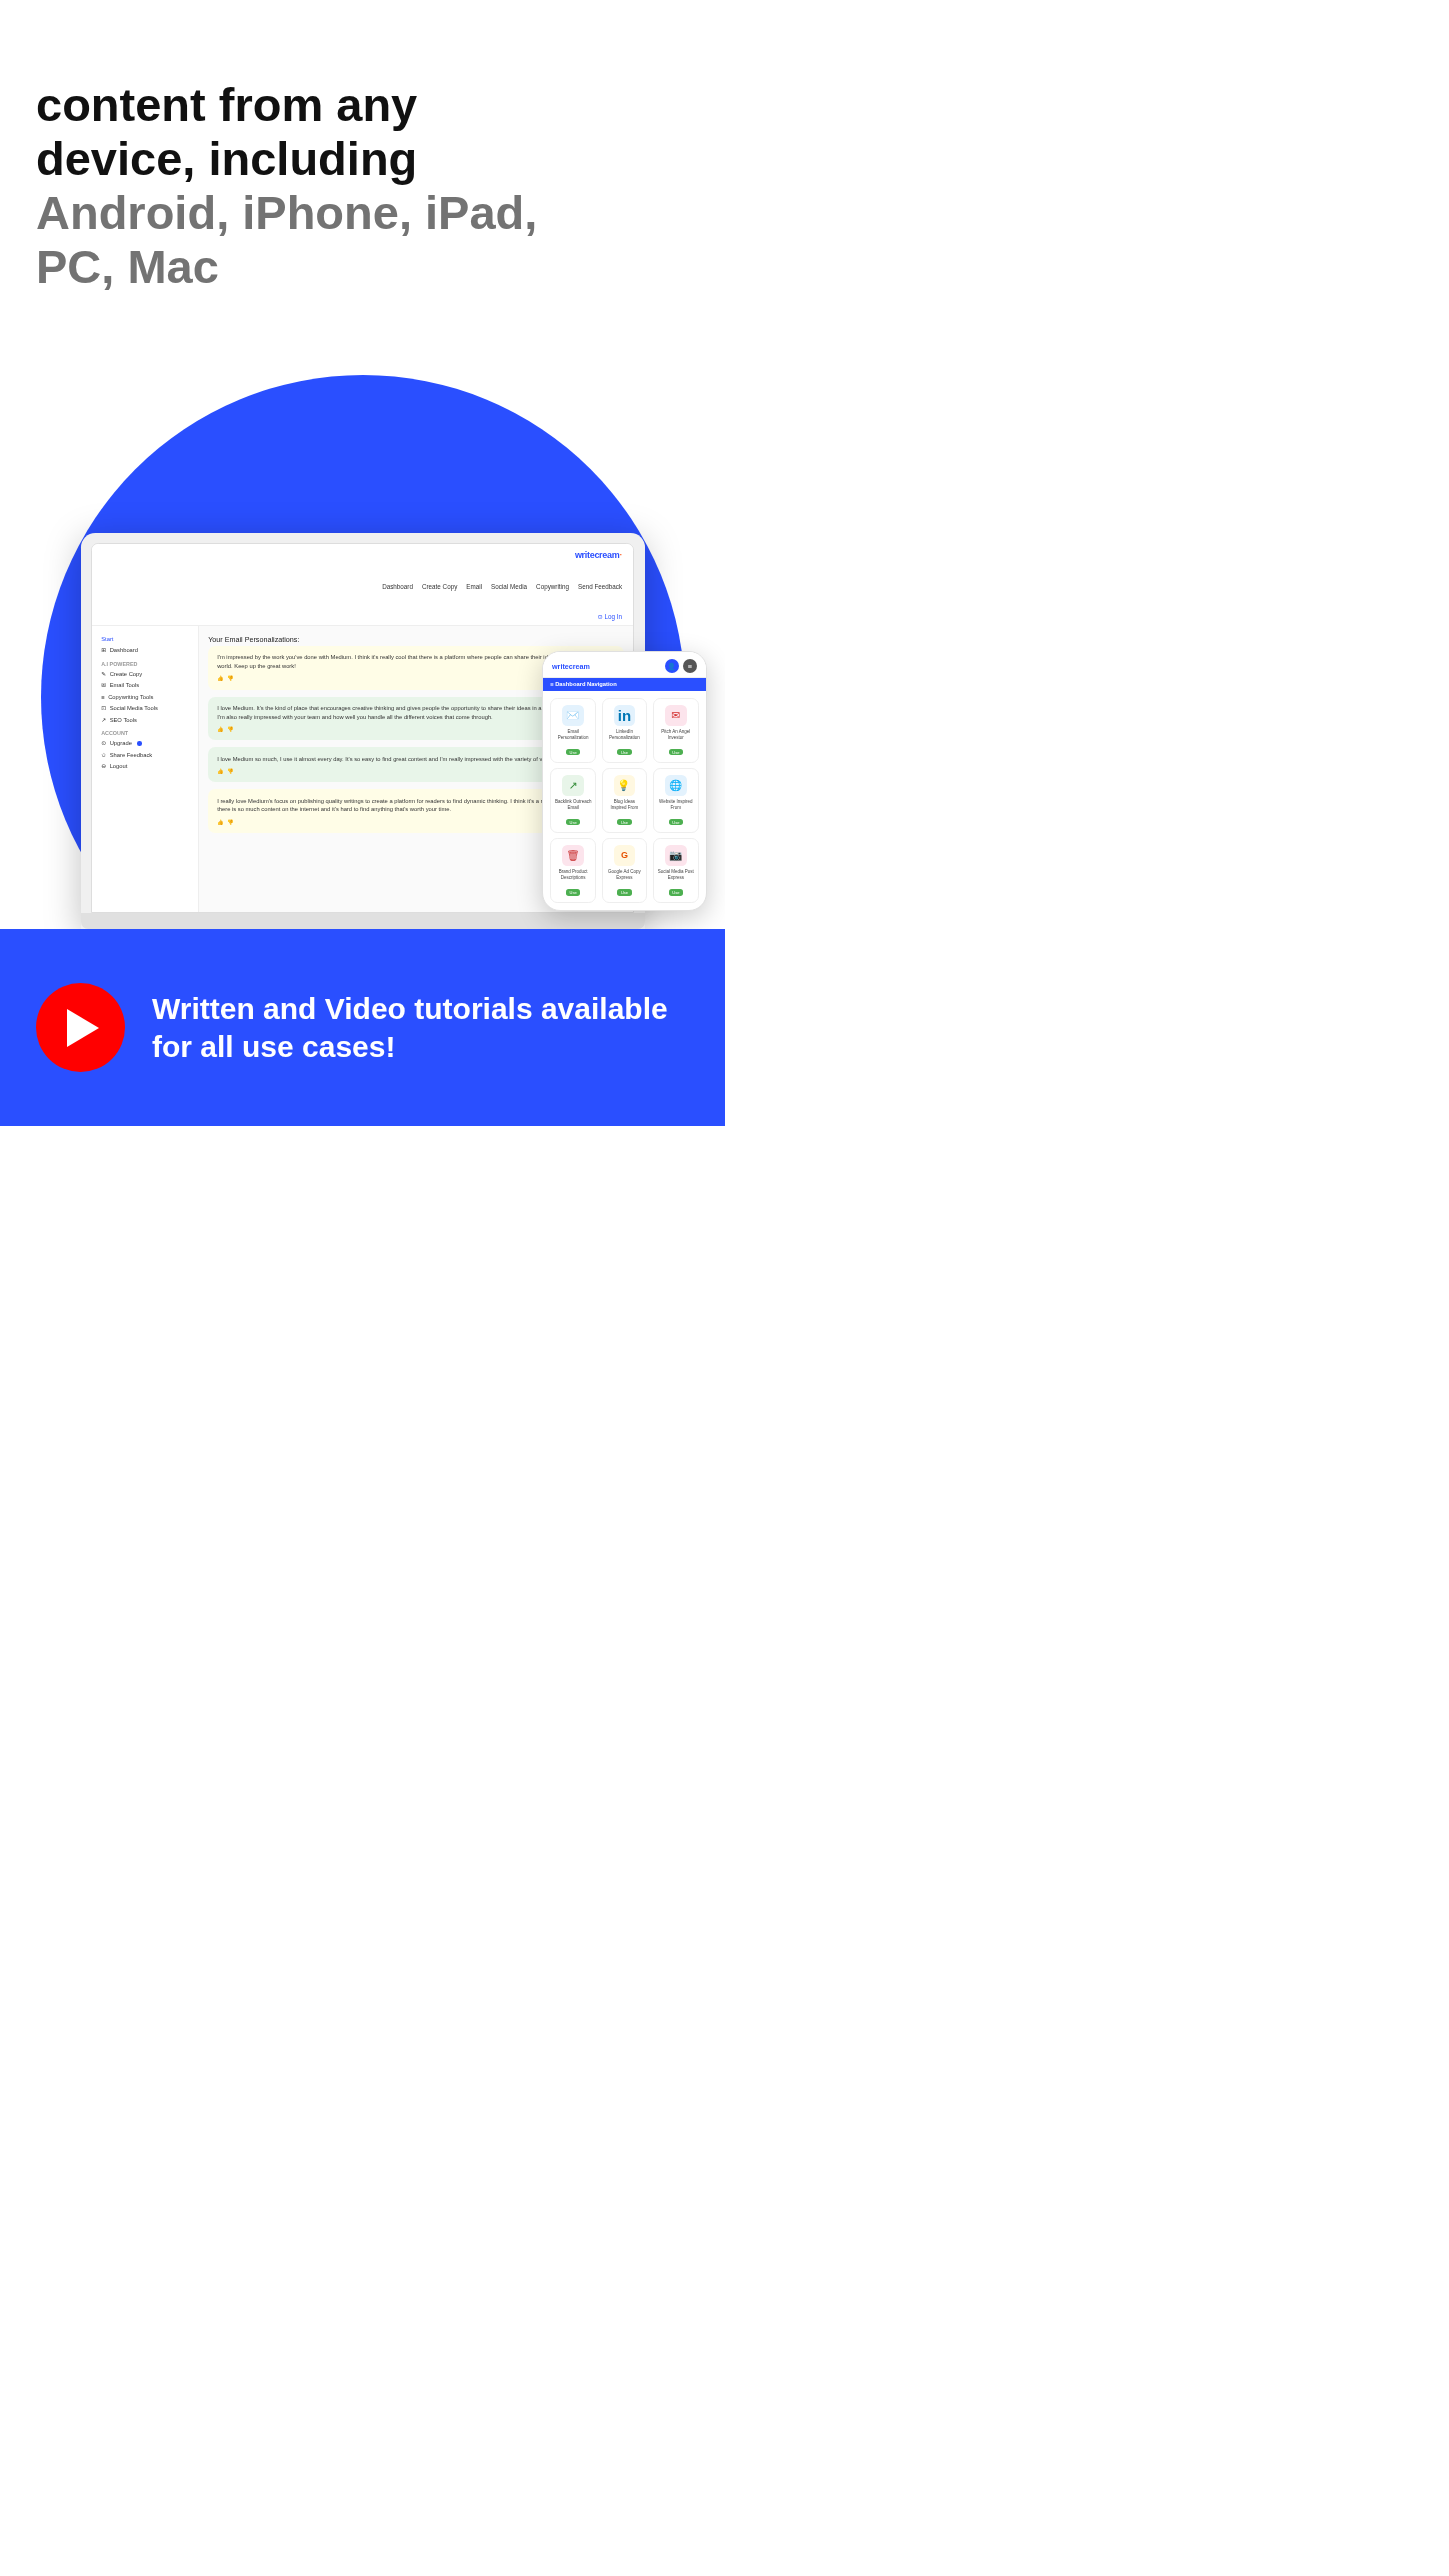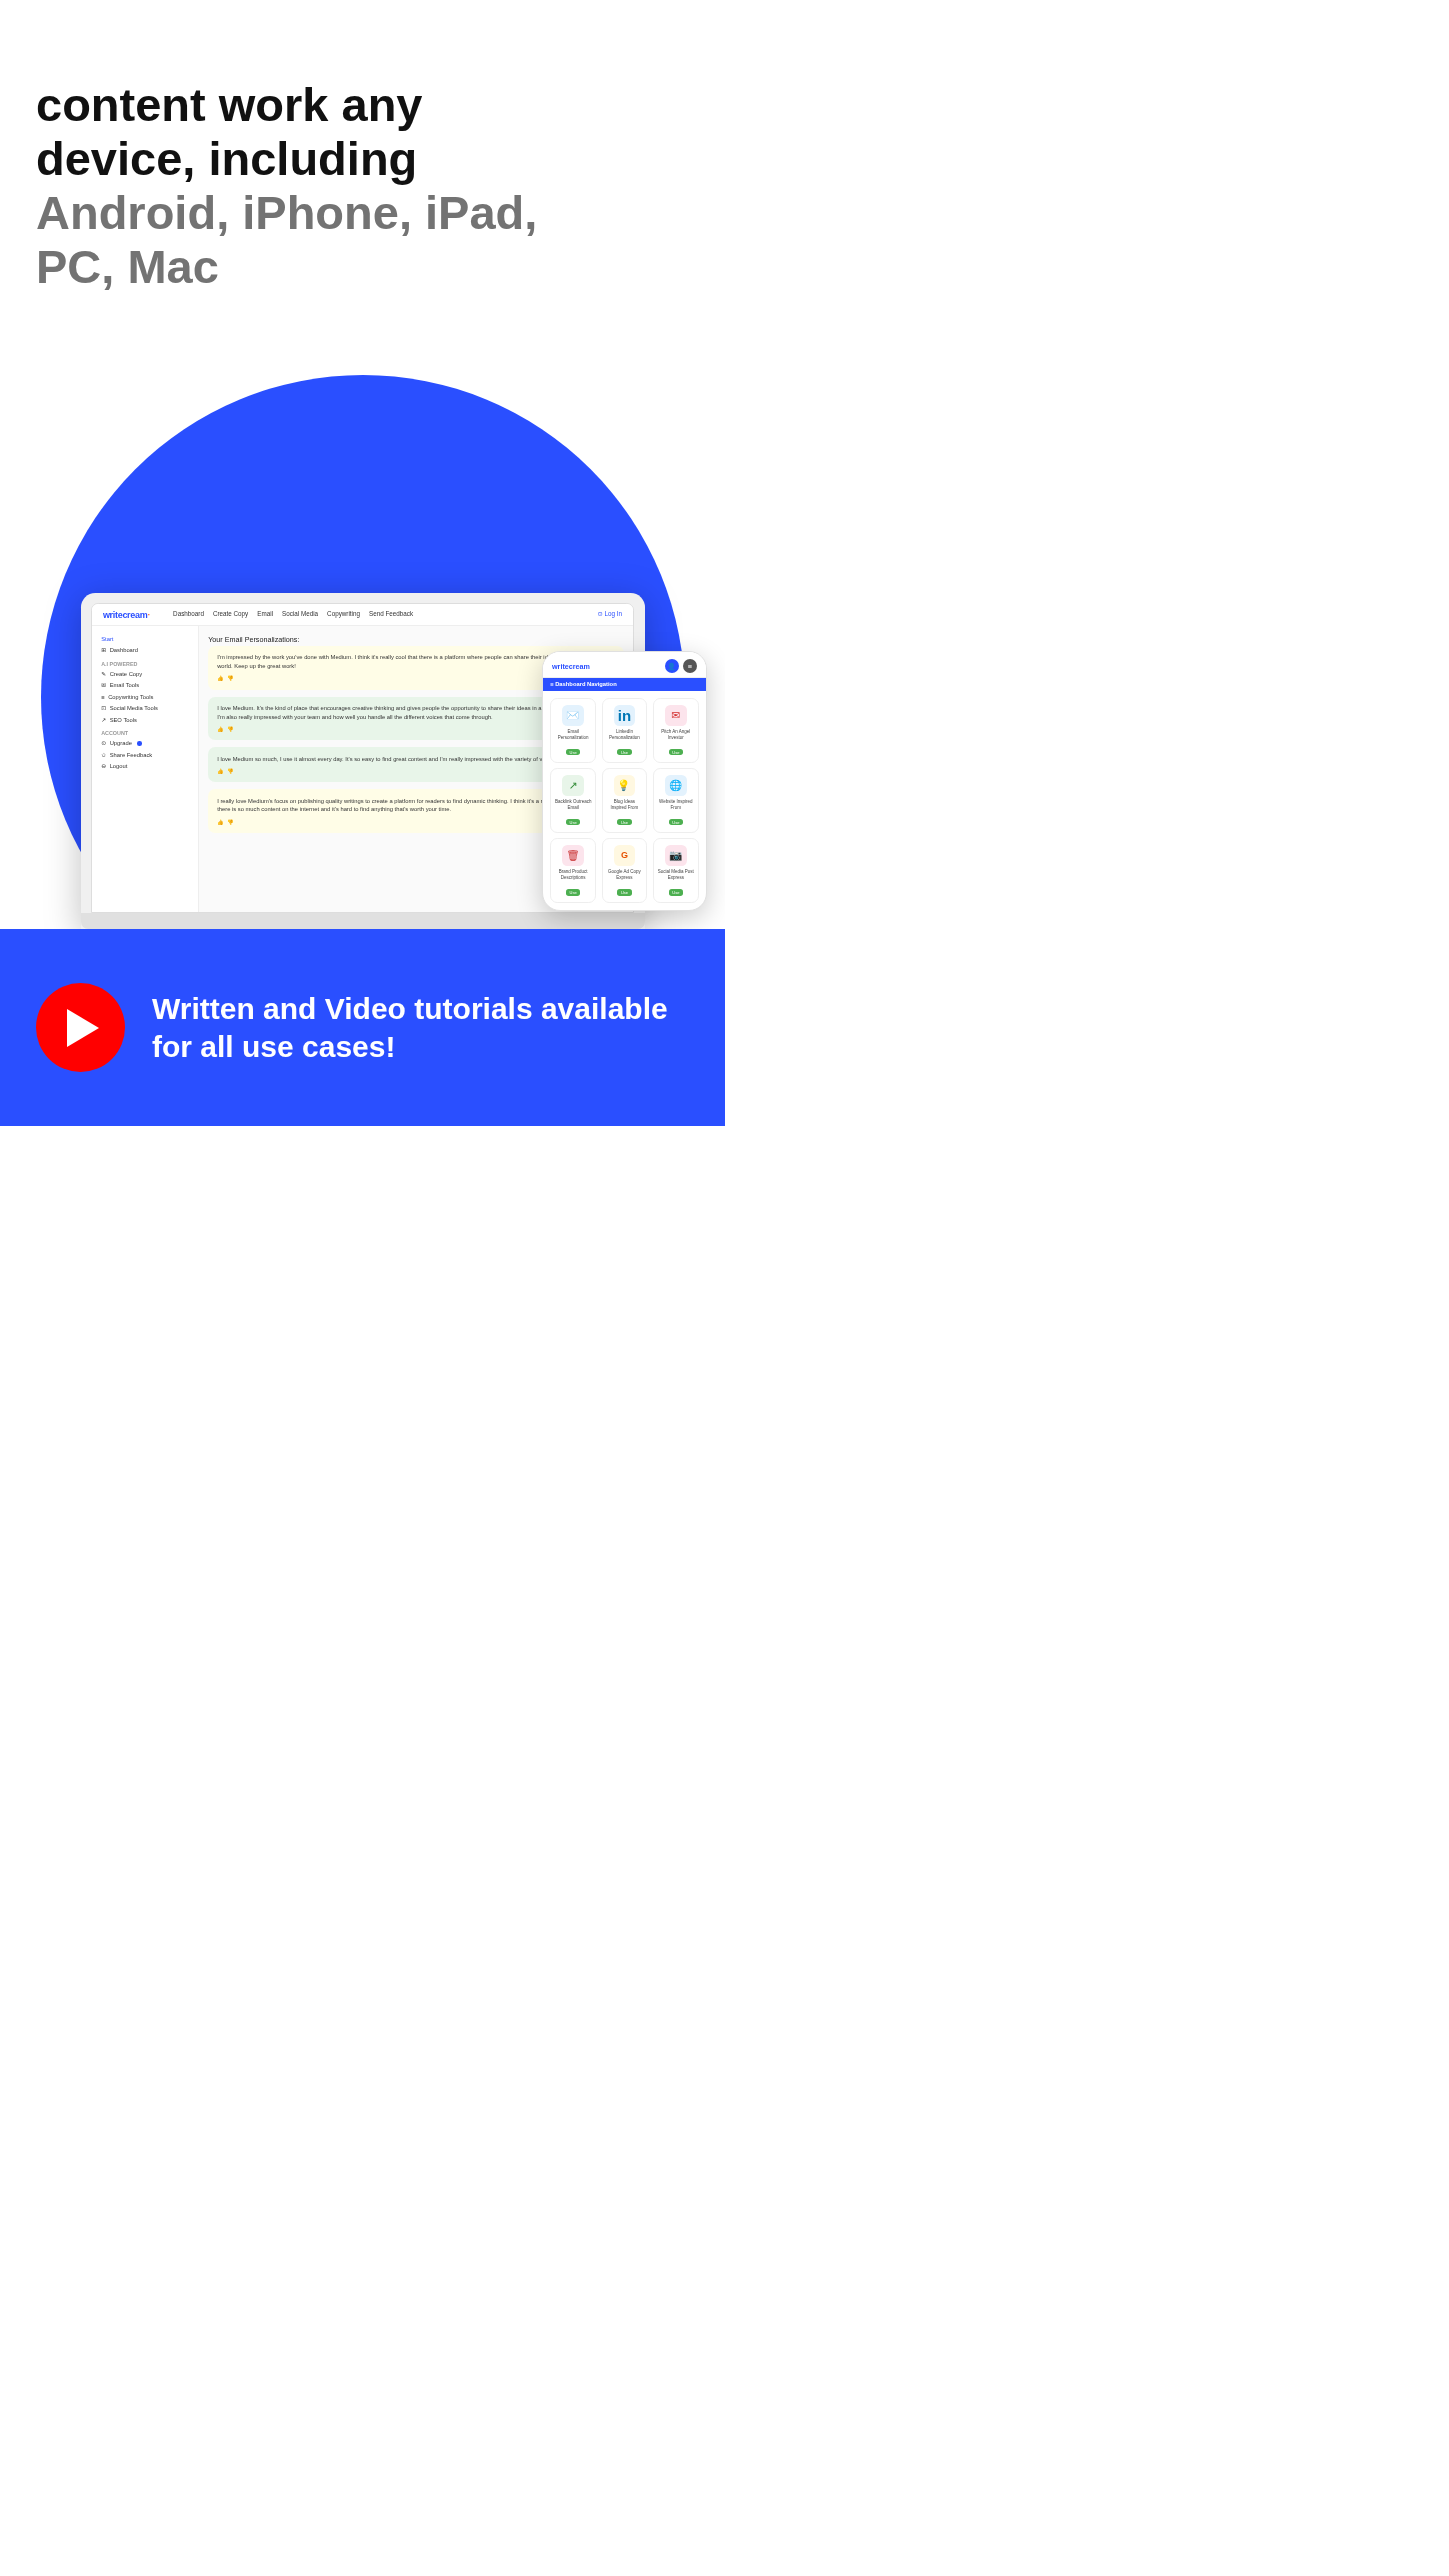--- a/index.html
+++ b/index.html
@@ -74,23 +74,24 @@
       height: 16px;
       border-radius: 0 0 7.2px 7.2px;
       margin: 0 -10.7px;
     }
 
     
     .app-nav {
       background: #fff;
       border-bottom: 0.9px solid #eee;
       display: flex;
-      align-items: flex-start;
+      align-items: flex-end;
       padding: 5.4px 10.7px;
       gap: 23px;
+      flex-direction: column;
     }
     .wc-logo {
       font-size: 9px;
       font-weight: 800;
       color: #2a4fff;
       letter-spacing: -0.3px;
       white-space: nowrap;
     }
     .wc-logo span { color: #ff6b35; }
     .nav-links {
@@ -302,21 +303,21 @@
       color: #fff;
       line-height: 1.25;
     }
   </style>
 </head>
 <body>
 
 <section class="hero-section">
   <h1>
     <br>
-    <span class="hero-title-black">content work any</span><br>
+    <span class="hero-title-black">content from any</span><br>
     <span class="hero-title-black">device, including</span><br>
     <span class="hero-title-blue">Android, iPhone, iPad,</span><br>
     <span class="hero-title-blue">PC, Mac</span>
   </h1>
 </section>
 
 <section class="mockup-section">
   <div class="blue-circle"></div>
 
   <div class="laptop-wrapper">

